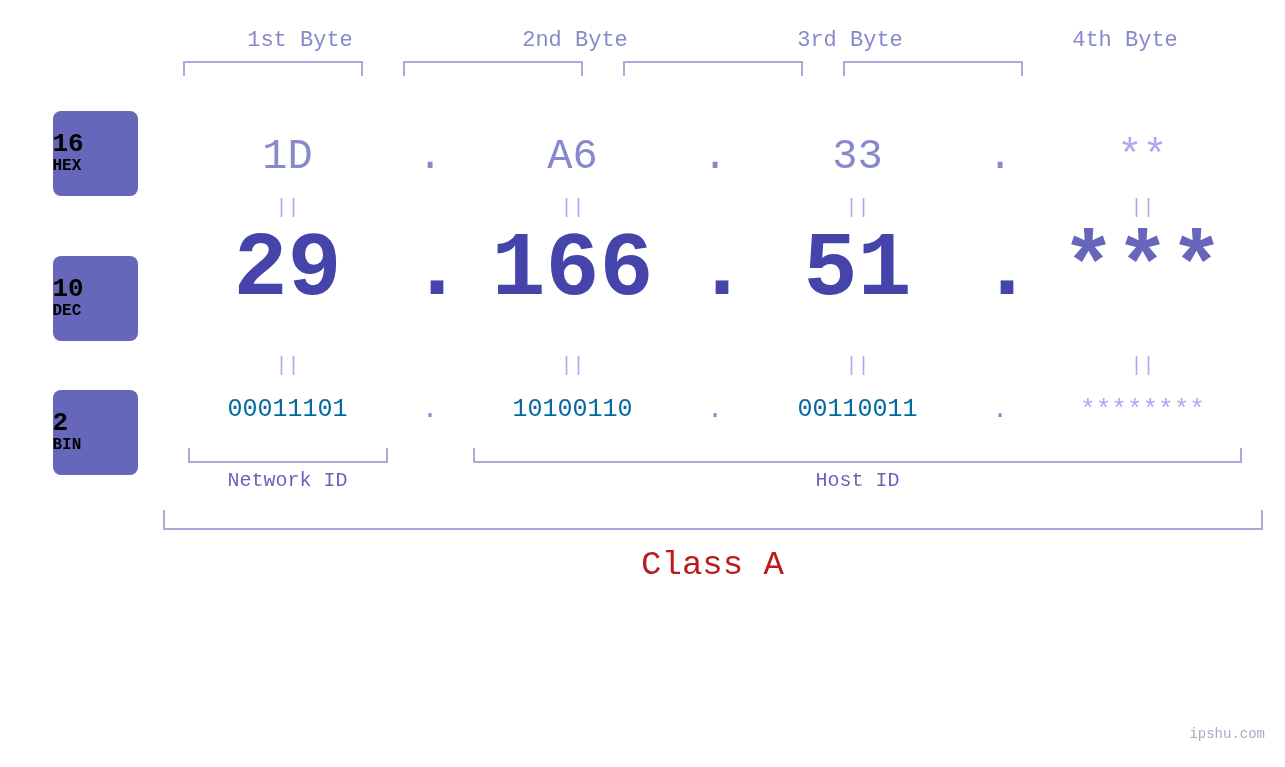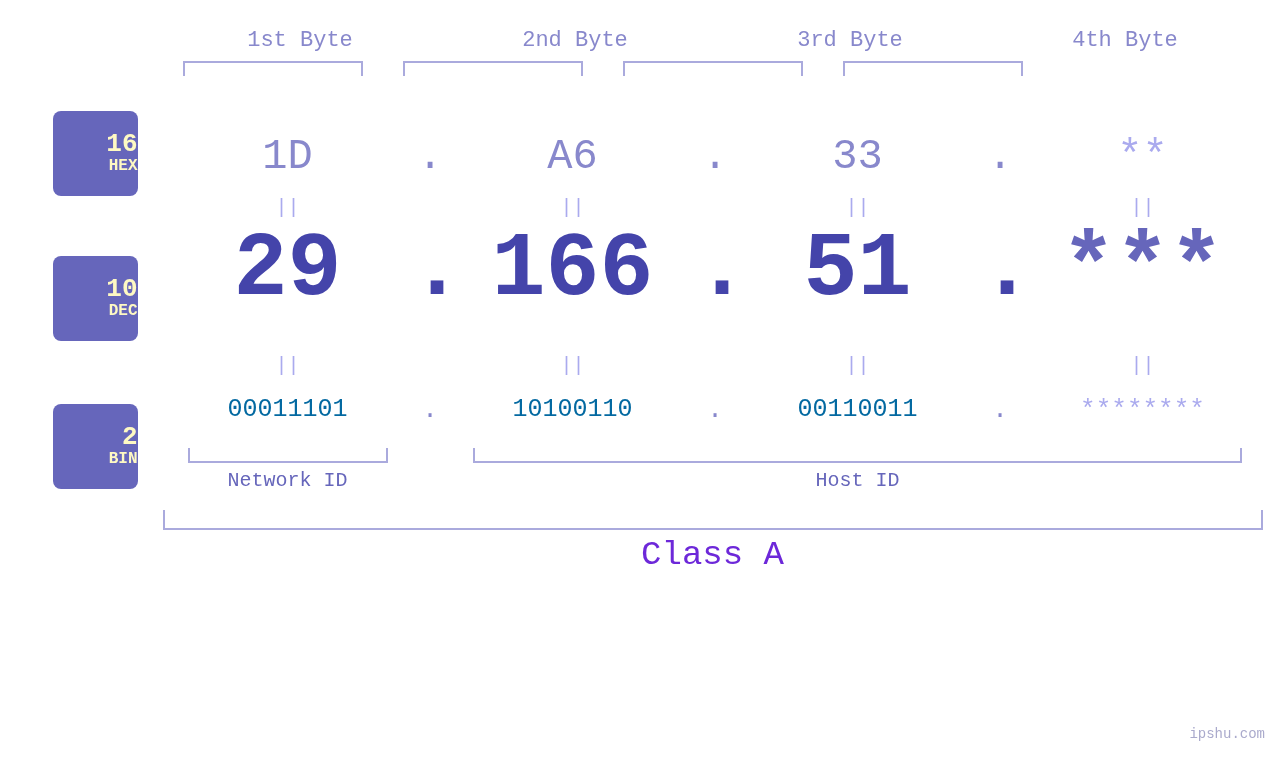--- a/index.html
+++ b/index.html
@@ -69,27 +69,27 @@
       display: flex;
       flex-direction: column;
       gap: 0px;
       width: 130px;
       align-items: flex-start;
       padding-top: 10px;
     }
 
     .badge {
       background: #6666bb;
-      color: #fef9c3;
+      color: #000000;
       border-radius: 8px;
       width: 85px;
       height: 85px;
       display: flex;
       flex-direction: column;
-      align-items: flex-end;
+      align-items: flex-start;
       justify-content: center;
       margin-bottom: 60px;
     }
 
     .badge-number {
       font-size: 26px;
       font-weight: bold;
       line-height: 1;
     }
 
@@ -235,21 +235,21 @@
 
   <div style="display:flex; width:1240px; padding-left:30px;">
 
     <div class="badges-column">
 
       <div class="badge">
         <span class="badge-number">16</span>
         <span class="badge-label">HEX</span>
       </div>
 
-      <div class="badge" style="margin-bottom:63px;">
+      <div class="badge" style="margin-bottom:49px;">
         <span class="badge-number">10</span>
         <span class="badge-label">DEC</span>
       </div>
 
       <div class="badge" style="margin-bottom:0;">
         <span class="badge-number">2</span>
         <span class="badge-label">BIN</span>
       </div>
     </div>
 
@@ -383,18 +383,18 @@
         <div style="flex:1; text-align:center;">
           <span style="color:#6666bb; font-size:20px; font-family:'Courier New',monospace;">Host ID</span>
         </div>
       </div>
 
     </div>
   </div>
 
   <div style="width:1100px; margin-left:140px; margin-top:18px;">
     <div style="border-bottom:2px solid #aaaadd; border-left:2px solid #aaaadd; border-right:2px solid #aaaadd; height:20px; width:100%;"></div>
-    <div style="text-align:center; color:#6d28d9; font-size:34px; font-family:'Courier New',monospace; margin-top:6px;">Class A</div>
+    <div style="text-align:center; color:#b91c1c; font-size:34px; font-family:'Courier New',monospace; margin-top:16px;">Class A</div>
   </div>
 
   <div class="watermark">ipshu.com</div>
 
 </div>
 
 </body></html>

